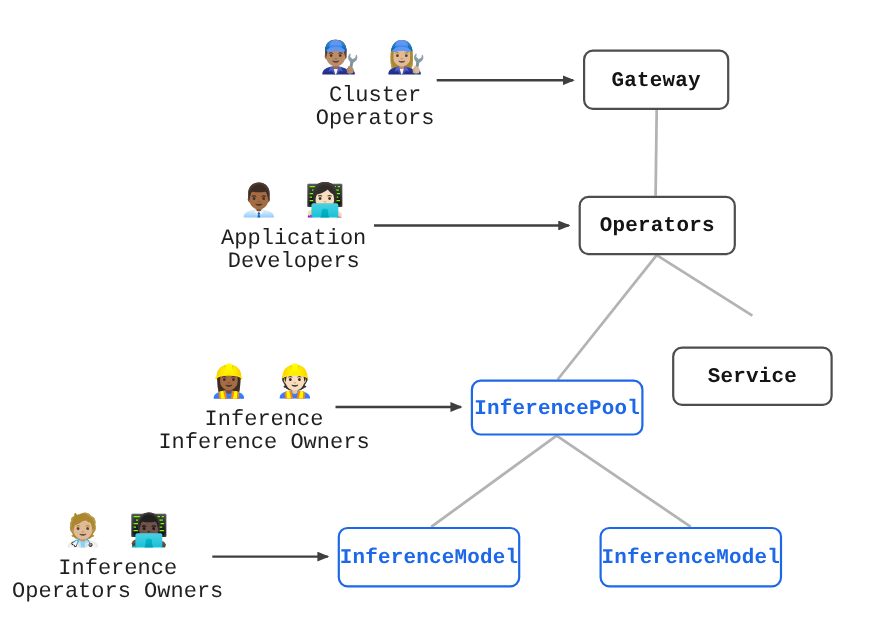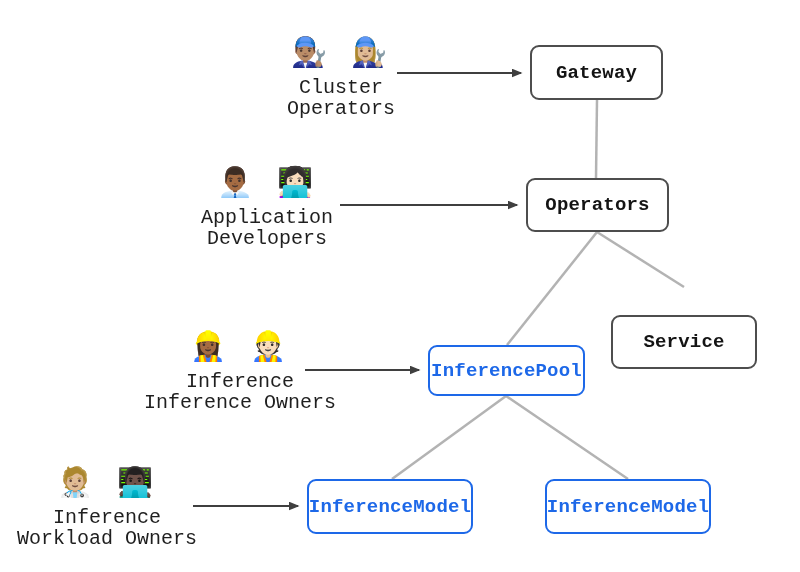--- a/index.html
+++ b/index.html
@@ -112,17 +112,17 @@
         <div class="actor-emojis">👷🏾‍♀️ 👷🏻</div>
         <div class="actor-label" style="color: rgb(31, 31, 31);">
           <div>Inference</div>
           <div>Inference Owners</div>
         </div>
       </div>
       <div class="actor" style="left: 107px; top: 466px;">
         <div class="actor-emojis">🧑🏼‍⚕️ 👨🏿‍💻</div>
         <div class="actor-label" style="color: rgb(31, 31, 31);">
           <div>Inference</div>
-          <div>Workload Owners</div>
+          <div>Operators Owners</div>
         </div>
       </div>
     </div>
 </div>
 
 </body></html>

